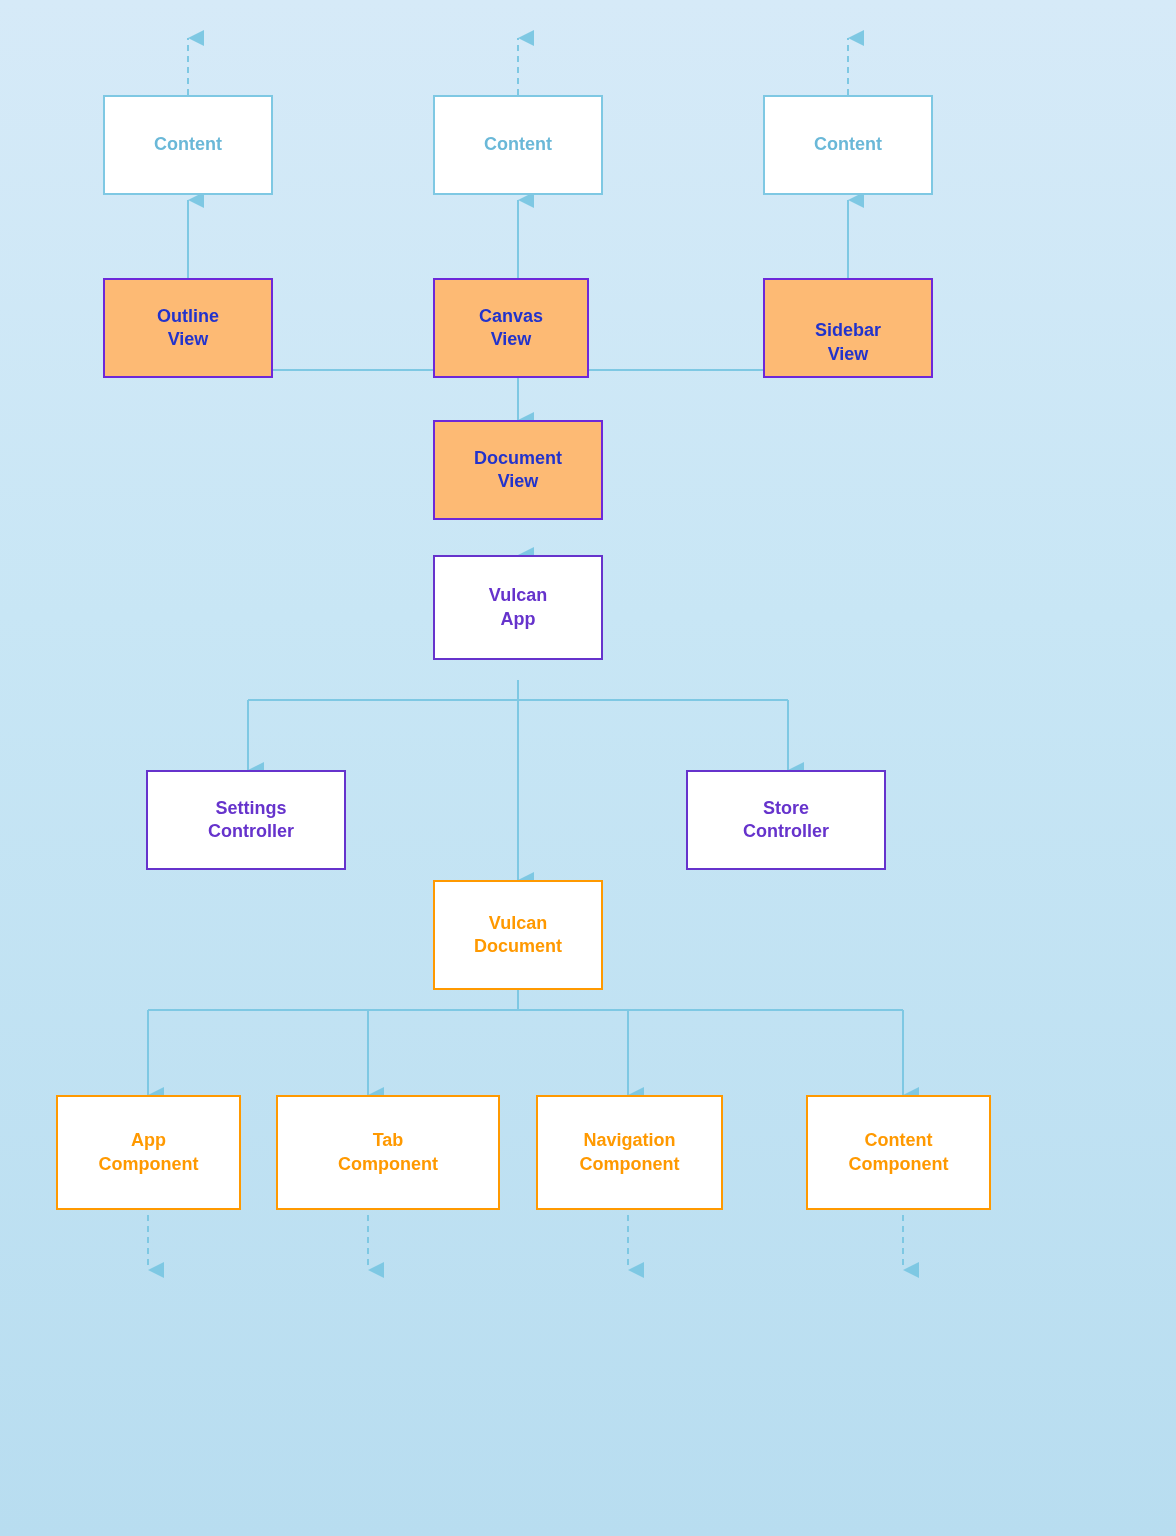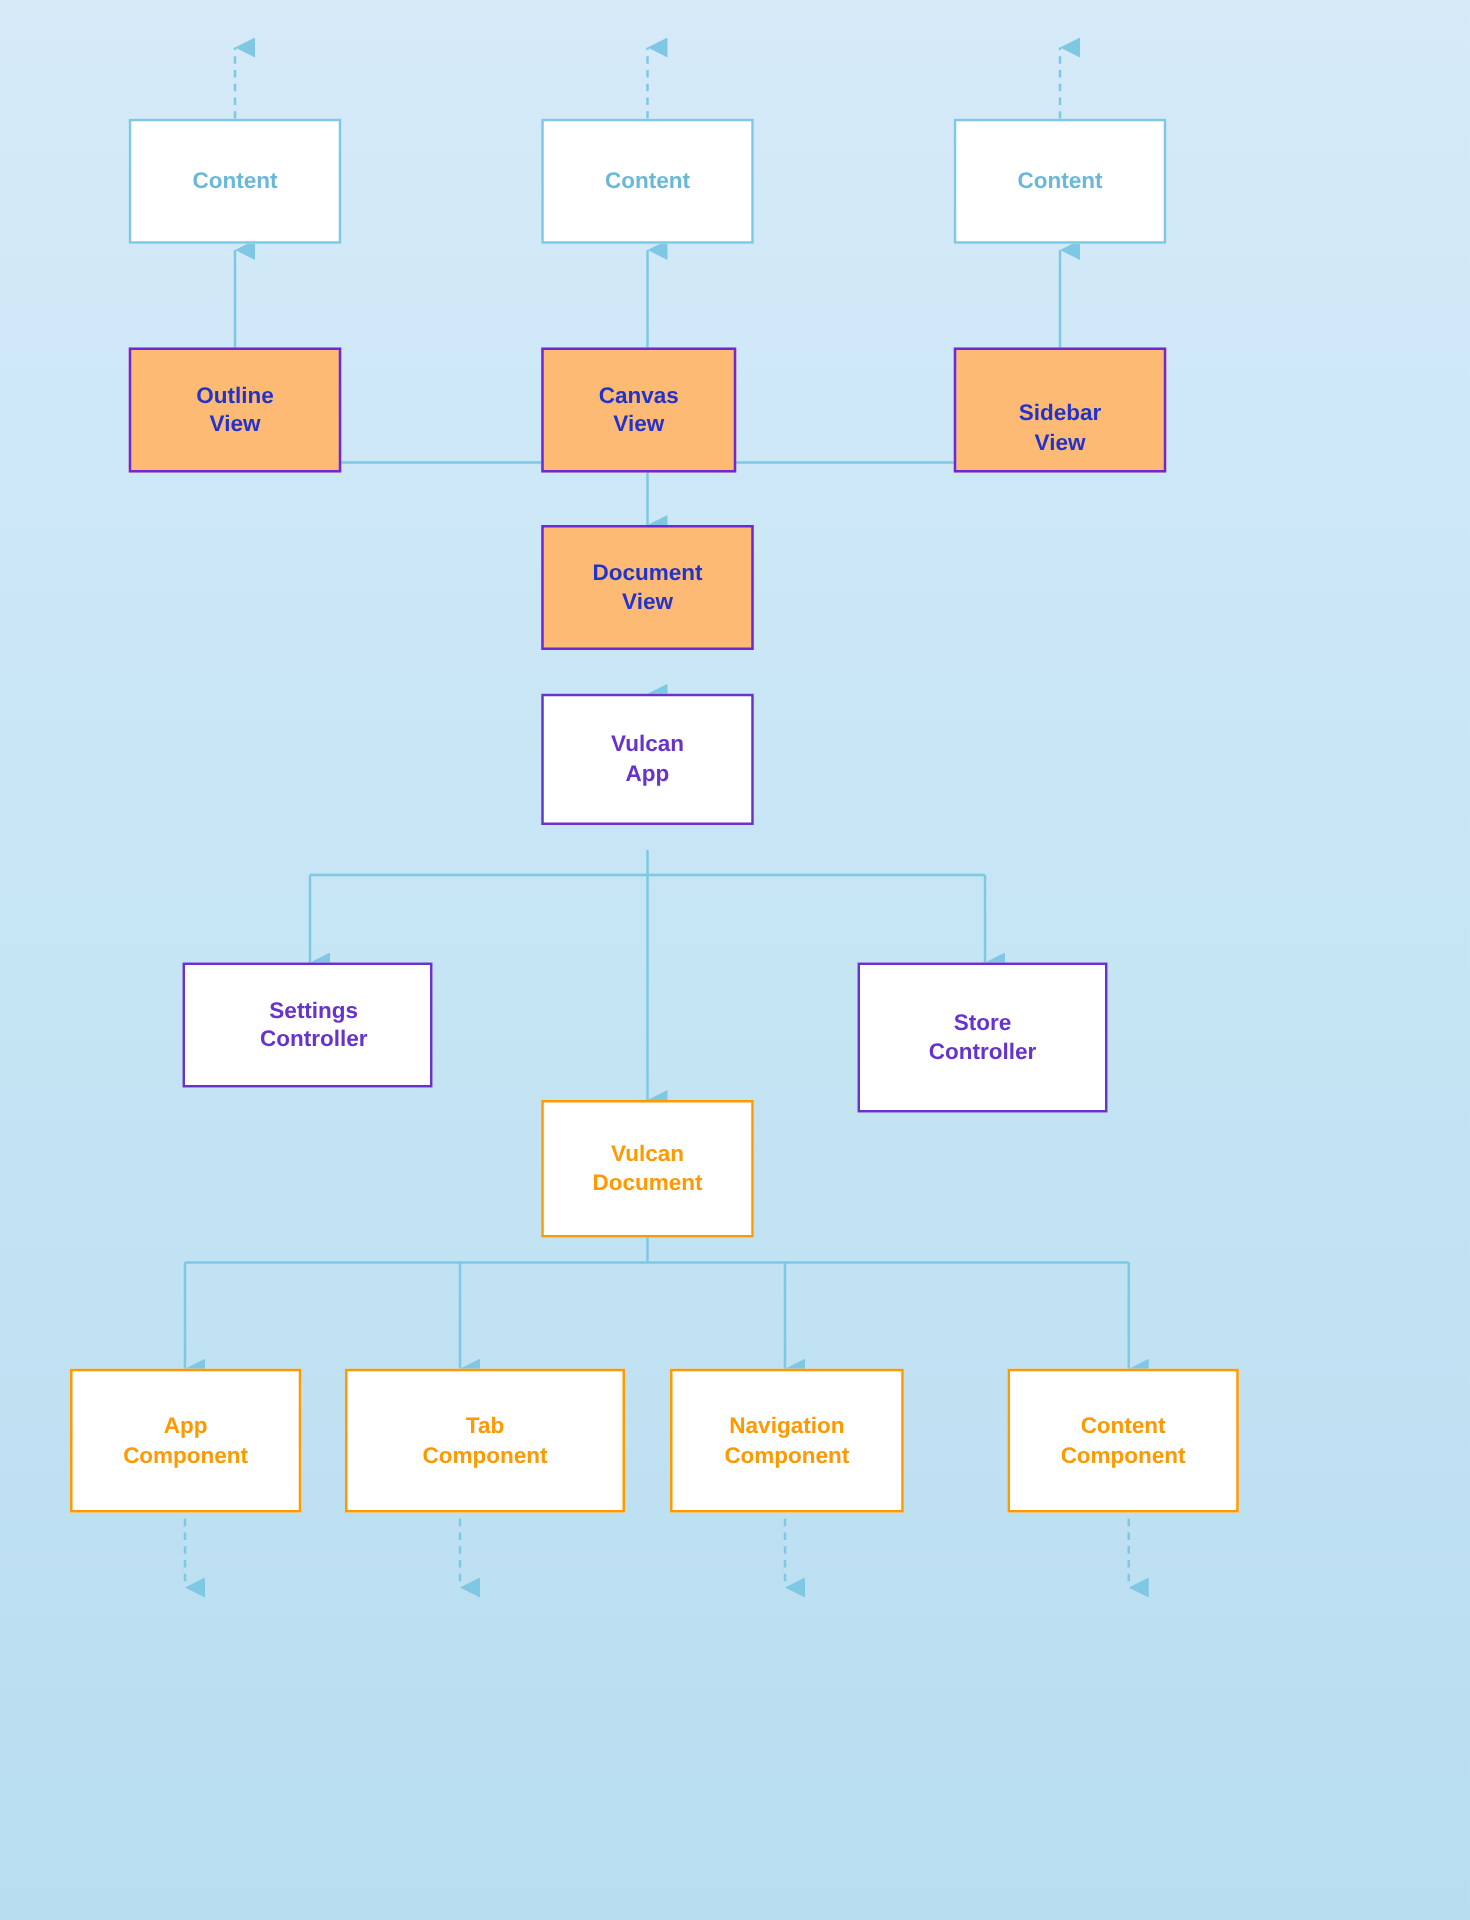--- a/index.html
+++ b/index.html
@@ -183,21 +183,21 @@
   </div>
 
   <div class="node node-purple" style="left:405px; top:555px; width:170px; height:105px;">
     <span>Vulcan<br>App</span>
   </div>
 
   <div class="node node-purple" style="left:118px; top:770px; width:200px; height:100px;padding-left:20px;">
     <span>Settings<br>Controller</span>
   </div>
 
-  <div class="node node-purple" style="left:658px; top:770px; width:200px; height:120px;">
+  <div class="node node-purple" style="left:658px; top:770px; width:200px; height:100px;">
     <span>Store<br>Controller</span>
   </div>
 
   <div class="node node-orange" style="left:405px; top:880px; width:170px; height:110px;">
     <span>Vulcan<br>Document</span>
   </div>
 
   <div class="node node-orange" style="left:28px; top:1095px; width:185px; height:115px;">
     <span>App<br>Component</span>
   </div>

